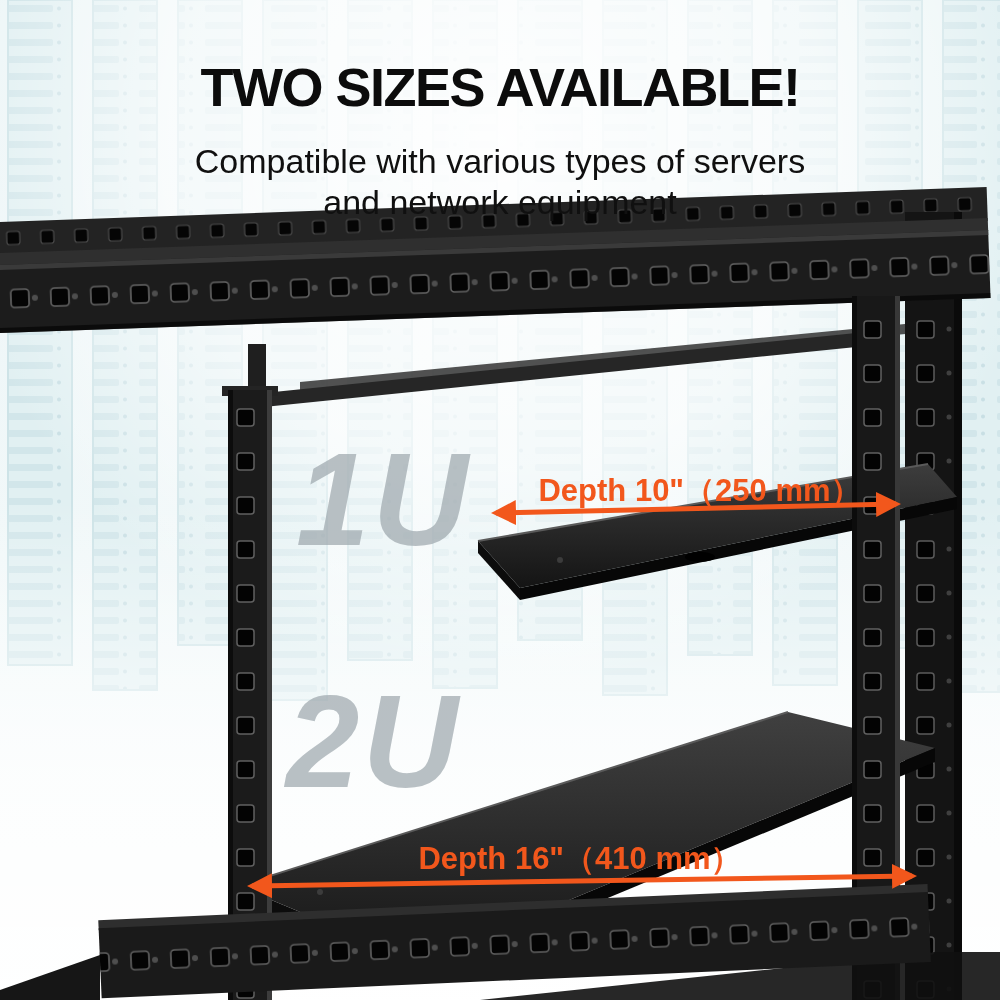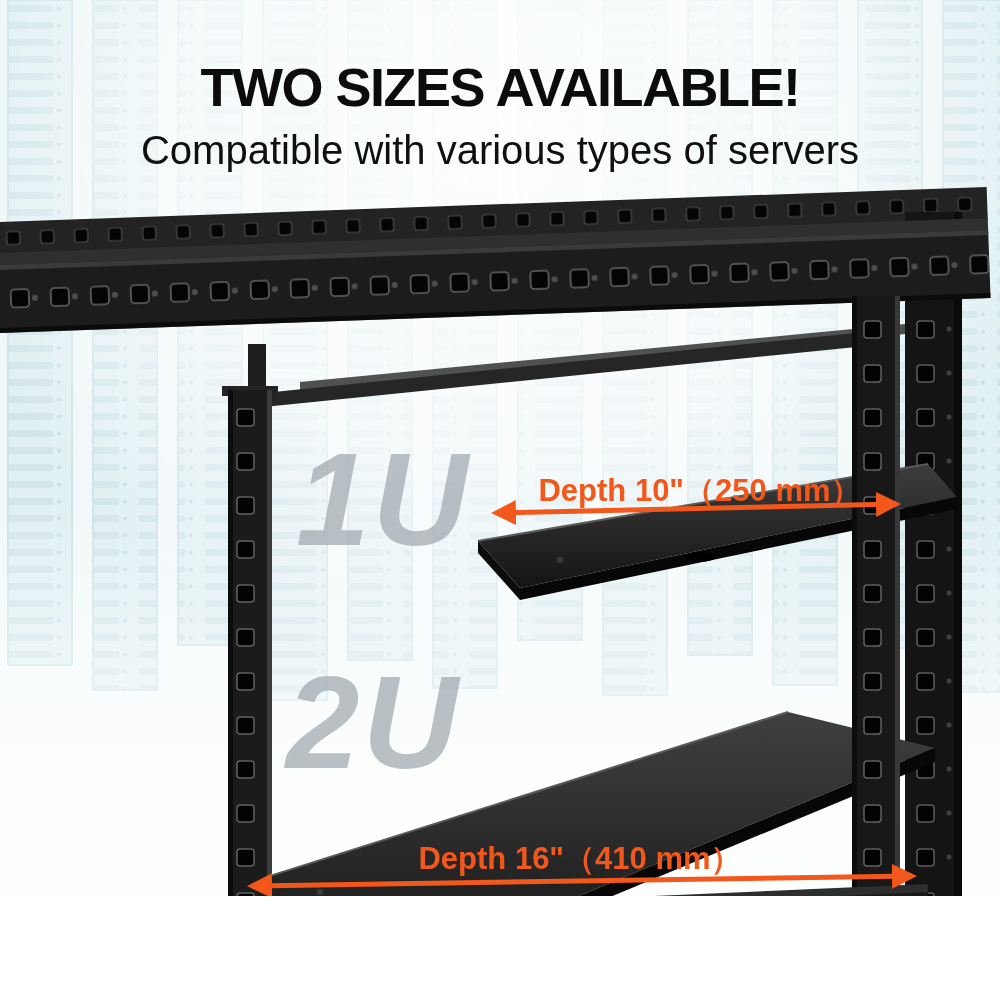--- a/index.html
+++ b/index.html
@@ -1,33 +1,33 @@
 <!DOCTYPE html>
 <html><head>
 <meta charset="utf-8">
 <style>
   * { margin:0; padding:0; box-sizing:border-box; }
   html,body { width:1000px; height:1000px; overflow:hidden; }
   body { font-family:"Liberation Sans", sans-serif; background:#fff; }
 
-  .canvas { position:relative; width:1000px; height:896px; overflow:hidden;
+  .canvas { position:relative; width:1000px; height:1000px; overflow:hidden;
             background:linear-gradient(180deg,#e9f4f6 0%,#eef7f8 55%,#f7fbfb 100%); }
 
   svg.layer { position:absolute; left:0; top:0; width:1000px; height:1000px; display:block; }
   .bg   { z-index:0; }
   .rack { z-index:2; }
 
   .header { position:absolute; top:56px; left:0; width:1000px; text-align:center; z-index:3; }
   .title { font-size:54px; font-weight:bold; letter-spacing:-1.5px; color:#0c0c0c; }
-  .subtitle { font-size:40px; color:#101010; line-height:1.2; margin-top:8px; }
+  .subtitle { font-size:34px; color:#101010; line-height:1.2; margin-top:23px; }
 
   .watermark { position:absolute; z-index:1; font-size:132px; font-weight:bold; font-style:italic;
                color:rgba(158,168,173,0.72); letter-spacing:3px; user-select:none; }
   .wm-1u { left:296px; top:424px; }
-  .wm-2u { left:286px; top:647px; }
+  .wm-2u { left:286px; top:666px; }
 
   .depth-label { position:absolute; z-index:4; font-size:31px; font-weight:bold;
                  color:#F2571C; text-align:center; white-space:nowrap; }
   .dl-1 { left:480px; top:470px; width:440px; }
   .dl-2 { left:300px; top:838px; width:560px; }
 
   .arrow { stroke:#F2571C; stroke-width:5; }
 </style>
 </head>
 <body>
@@ -68,20 +68,21 @@
     </g>
     <rect width="1000" height="1000" fill="#ffffff" opacity="0.18"></rect>
     <rect width="1000" height="1000" fill="url(#washTop)"></rect>
     <rect width="1000" height="1000" fill="url(#washBottom)"></rect>
   </svg>
 
   <div class="header">
     <div class="title">TWO SIZES AVAILABLE!</div>
     <div class="subtitle">
       <div>Compatible with various types of servers</div>
+      <div>and network equipment</div>
     </div>
   </div>
 
   <div class="watermark wm-1u">1U</div>
   <div class="watermark wm-2u">2U</div>
 
   <svg class="layer rack" viewBox="0 0 1000 1000">
     <defs>
       <pattern id="ph" patternUnits="userSpaceOnUse" width="40" height="1000">
         <rect x="11" y="290" width="18" height="18" rx="3.5" fill="#040404" stroke="#636363" stroke-width="1.6"></rect>

